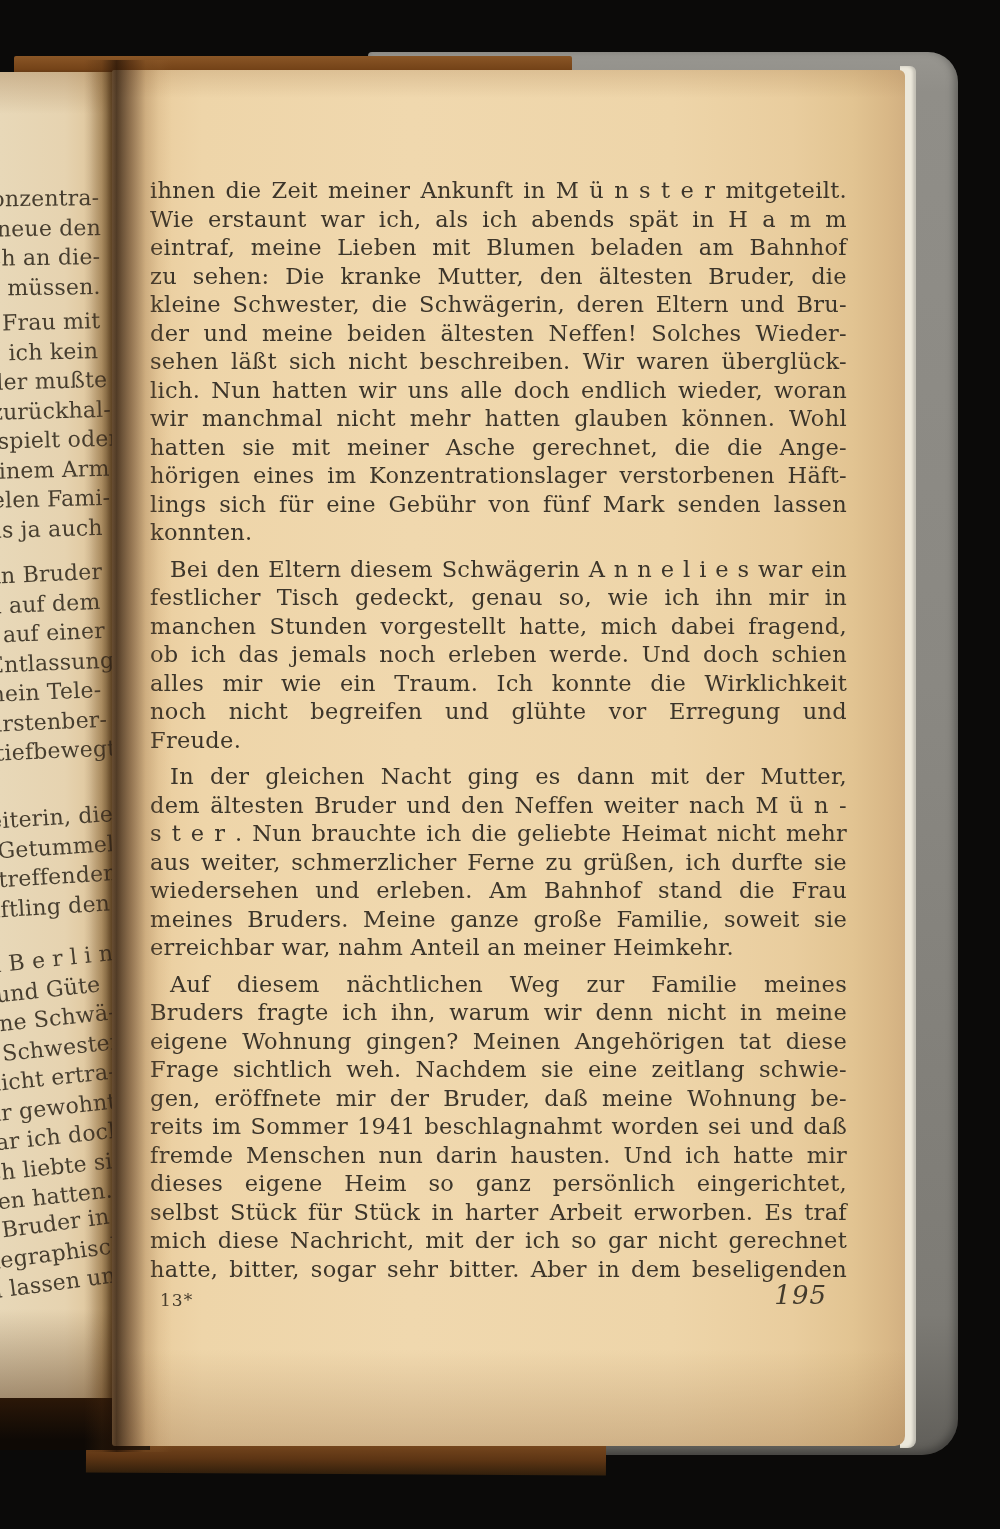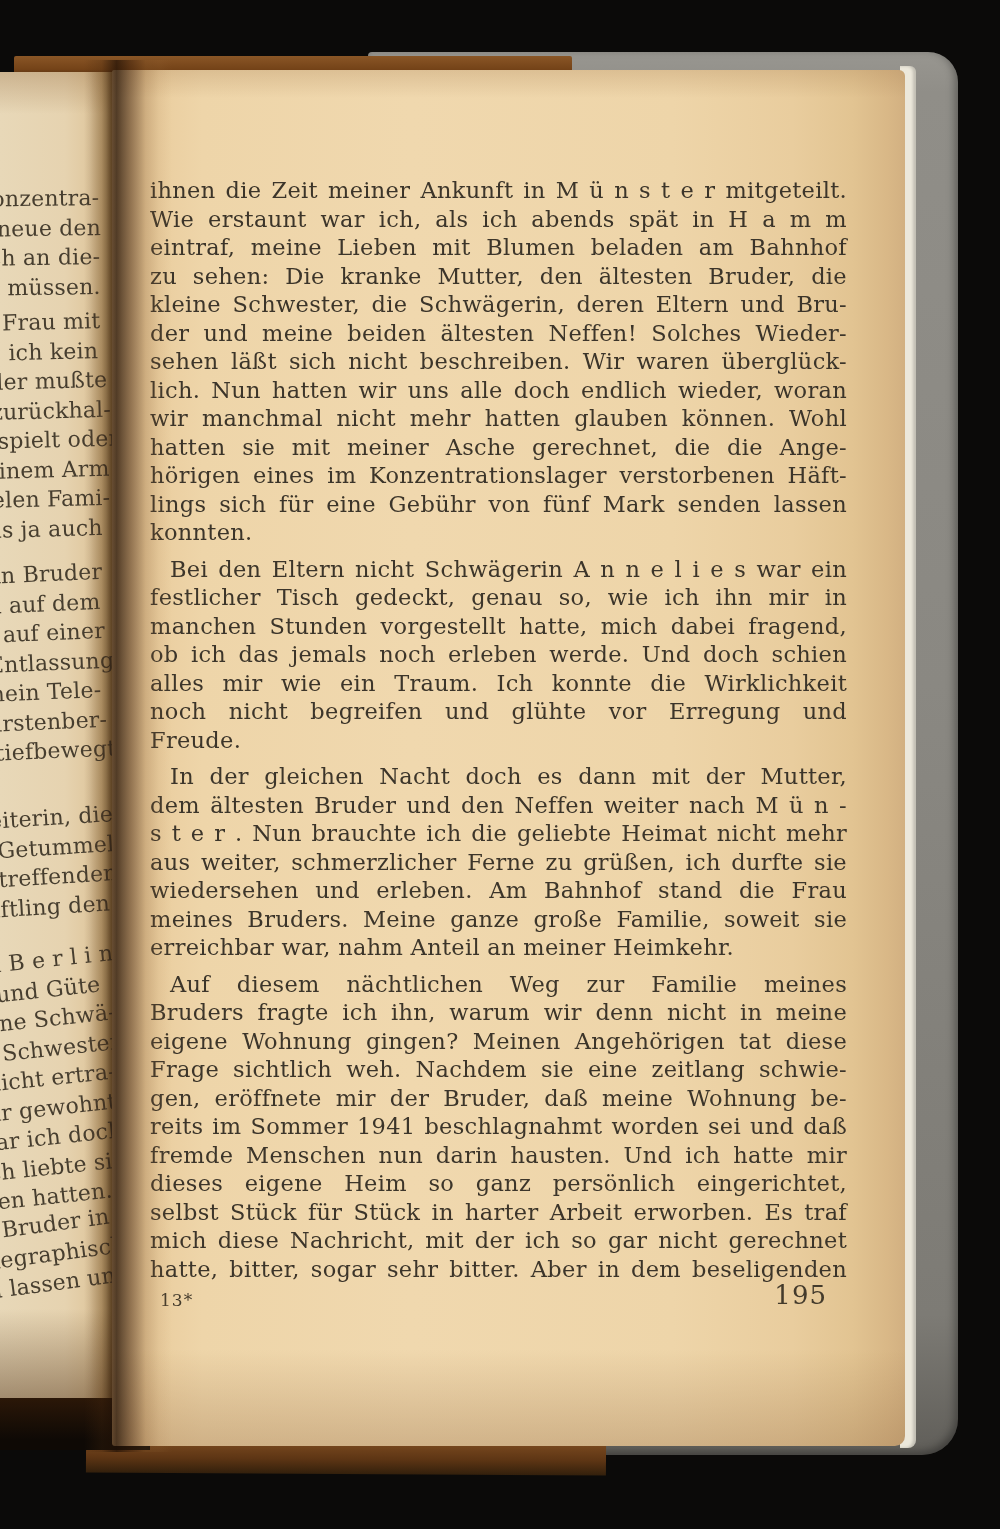--- a/index.html
+++ b/index.html
@@ -48,21 +48,21 @@
   .para{margin-top:8px;}
   .para:first-child{margin-top:0;}
   .line{text-align:justify;text-align-last:justify;}
   .line.short{text-align-last:left;}
   .para.indent .line:first-child{padding-left:20px;box-sizing:border-box;}
 
   .footer{position:absolute;left:38px;top:1210px;width:697px;display:flex;
     justify-content:space-between;align-items:flex-end;color:#443b2c;
     padding:0 20px 0 10px;box-sizing:border-box;}
   .sig{font-size:17px;letter-spacing:1px;}
-  .pnum{font-size:26px;letter-spacing:1px;}
+  .pnum{font-size:26px;letter-spacing:1px;font-style:italic;}
 
   
   .gutter{position:absolute;left:84px;top:60px;width:88px;height:1392px;z-index:4;pointer-events:none;
     background:linear-gradient(90deg,rgba(70,40,15,0) 0%,rgba(70,40,15,.28) 20%,rgba(33,17,6,.72) 37%,rgba(60,32,12,.5) 52%,rgba(125,82,40,.25) 70%,rgba(160,115,65,.1) 85%,rgba(160,115,65,0) 100%);}
 </style>
 </head>
 <body>
 
 <div class="scene">
   <div class="cover-gray"></div>
@@ -134,30 +134,30 @@
           <div class="line">der und meine beiden ältesten Neffen! Solches Wieder-</div>
           <div class="line">sehen läßt sich nicht beschreiben. Wir waren überglück-</div>
           <div class="line">lich. Nun hatten wir uns alle doch endlich wieder, woran</div>
           <div class="line">wir manchmal nicht mehr hatten glauben können. Wohl</div>
           <div class="line">hatten sie mit meiner Asche gerechnet, die die Ange-</div>
           <div class="line">hörigen eines im Konzentrationslager verstorbenen Häft-</div>
           <div class="line">lings sich für eine Gebühr von fünf Mark senden lassen</div>
           <div class="line short">konnten.</div>
         </div>
         <div class="para indent">
-          <div class="line">Bei den Eltern nicht Schwägerin A n n e l i e s war ein</div>
+          <div class="line">Bei den Eltern diesem Schwägerin A n n e l i e s war ein</div>
           <div class="line">festlicher Tisch gedeckt, genau so, wie ich ihn mir in</div>
           <div class="line">manchen Stunden vorgestellt hatte, mich dabei fragend,</div>
           <div class="line">ob ich das jemals noch erleben werde. Und doch schien</div>
           <div class="line">alles mir wie ein Traum. Ich konnte die Wirklichkeit</div>
           <div class="line">noch nicht begreifen und glühte vor Erregung und</div>
           <div class="line short">Freude.</div>
         </div>
         <div class="para indent">
-          <div class="line">In der gleichen Nacht doch es dann mit der Mutter,</div>
+          <div class="line">In der gleichen Nacht ging es dann mit der Mutter,</div>
           <div class="line">dem ältesten Bruder und den Neffen weiter nach M ü n -</div>
           <div class="line">s t e r .  Nun brauchte ich die geliebte Heimat nicht mehr</div>
           <div class="line">aus weiter, schmerzlicher Ferne zu grüßen, ich durfte sie</div>
           <div class="line">wiedersehen und erleben.  Am Bahnhof stand die Frau</div>
           <div class="line">meines Bruders.  Meine ganze große Familie, soweit sie</div>
           <div class="line short">erreichbar war, nahm Anteil an meiner Heimkehr.</div>
         </div>
         <div class="para indent">
           <div class="line">Auf diesem nächtlichen Weg zur Familie meines</div>
           <div class="line">Bruders fragte ich ihn, warum wir denn nicht in meine</div>

